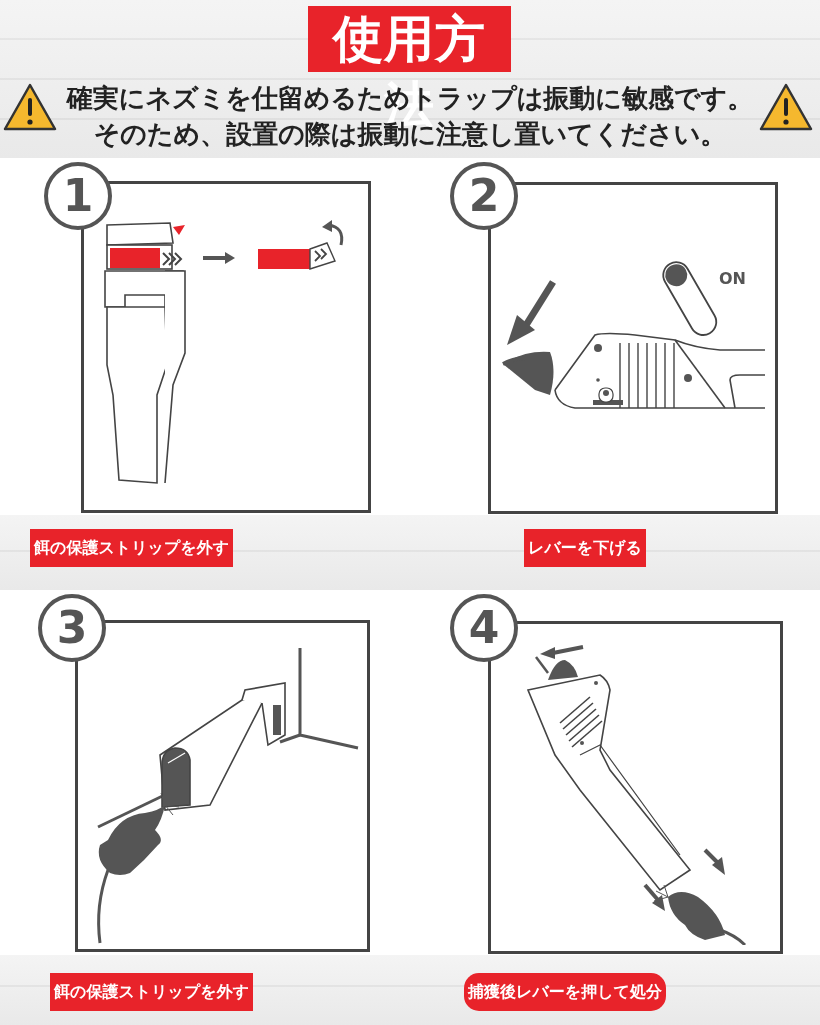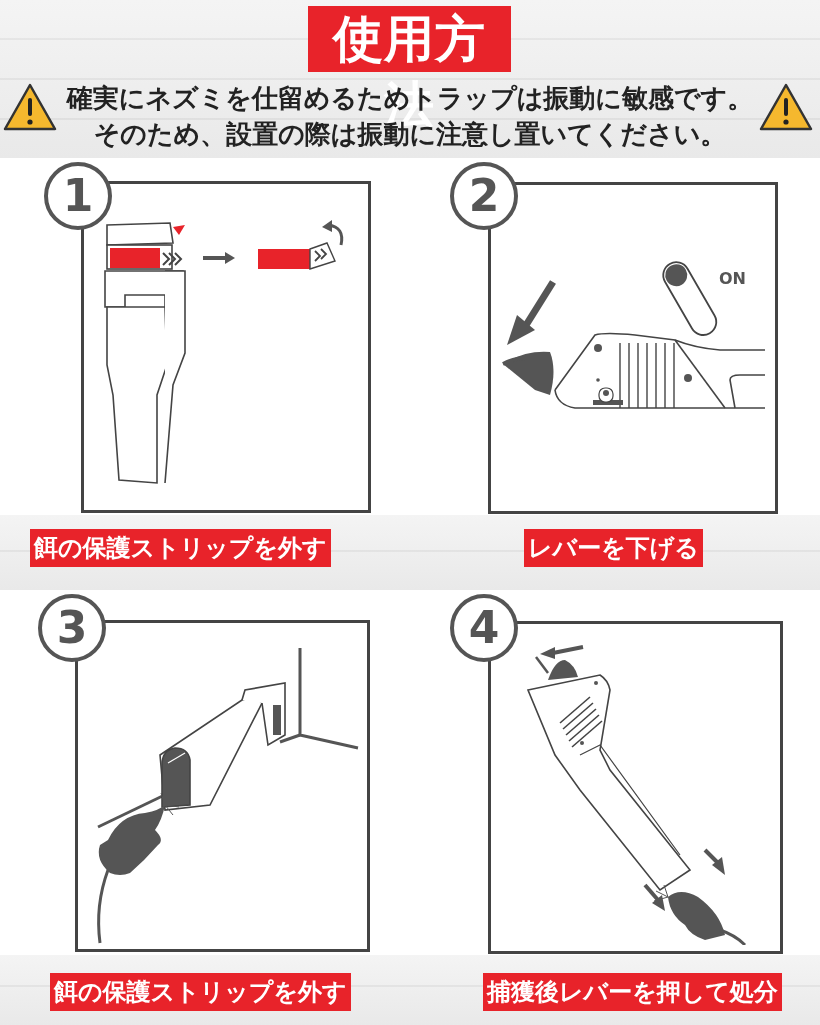--- a/index.html
+++ b/index.html
@@ -15,21 +15,21 @@
   .warn-left{left:2px;}
   .warn-right{left:758px;}
   .notice{position:absolute;left:60px;width:700px;text-align:center;color:#222;font-size:26px;line-height:36px;font-weight:bold;}
   .notice1{top:80px;}
   .notice2{top:116px;}
   .white{position:absolute;background:#fff;}
   .white-top{left:0;top:158px;width:820px;height:357px;}
   .white-bot{left:0;top:590px;width:820px;height:365px;}
   .panel{position:absolute;border:3px solid #444;background:#fff;box-sizing:border-box;}
   .num{position:absolute;width:60px;height:60px;border:4px solid #555;border-radius:50%;background:#fff;color:#555;font-weight:bold;font-size:44px;line-height:60px;text-align:center;box-sizing:content-box;}
-  .cap{position:absolute;background:#e8232a;color:#fff;font-weight:bold;font-size:24px;line-height:38px;height:38px;padding:0 4px;white-space:nowrap;}
+  .cap{position:absolute;background:#e8232a;color:#fff;font-weight:bold;font-size:16px;line-height:38px;height:38px;padding:0 4px;white-space:nowrap;}
   svg.illus{position:absolute;}
 </style>
 </head>
 <body>
 
 <div class="brick brick-top"></div>
 <div class="brick brick-mid"></div>
 <div class="brick brick-bot"></div>
 
 <div class="title">使用方法</div>
@@ -150,13 +150,13 @@
   <path d="M205 240 L192 230 L202 222 Z" fill="#555"></path>
   <path d="M125 250 L138 265" stroke="#555" stroke-width="4"></path>
   <path d="M145 276 L132 268 L142 260 Z" fill="#555"></path>
   <path d="M148 262 Q160 252 178 262 Q200 278 205 300 L185 305 Q170 300 165 290 Q150 280 148 262 Z" fill="#555"></path>
   <path d="M200 295 Q215 300 225 310" fill="none" stroke="#555" stroke-width="3"></path>
   <g stroke="#555" stroke-width="1">
       <path d="M148 262 l-12 -6 M148 262 l-14 4 M148 262 l-4 -12"></path>
     </g>
 </svg>
 <div class="num" style="left:450px;top:594px;">4</div>
-<div class="cap" style="left:483px;top:973px;">捕獲後レバーを押して処分</div>
+<div class="cap" style="left:464px;top:973px;border-radius:15px;">捕獲後レバーを押して処分</div>
 
 </body></html>

